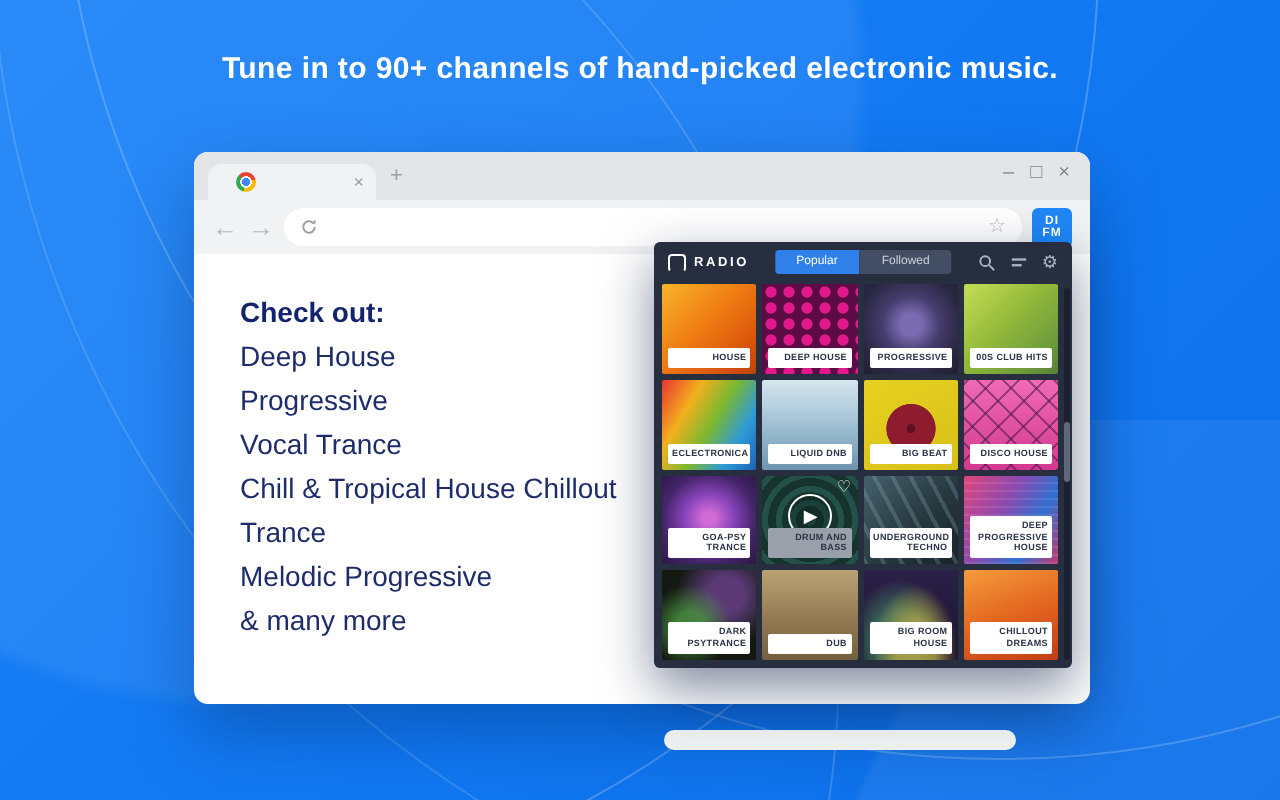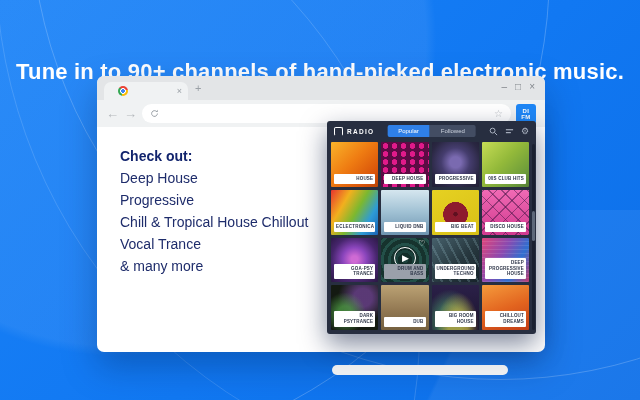--- a/index.html
+++ b/index.html
@@ -15,21 +15,21 @@
     background:radial-gradient(circle, rgba(255,255,255,0.07) 0 60%, rgba(255,255,255,0) 62%); }
   .deco-a { left:-430px; top:-520px; width:980px; height:980px; border:1px solid rgba(255,255,255,0.22); }
   .deco-b { left:-560px; top:-160px; width:980px; height:980px; border:1px solid rgba(255,255,255,0.16); }
   .deco-c { right:-330px; top:-560px; width:940px; height:940px; border:1px solid rgba(255,255,255,0.20); }
   .deco-d { right:-395px; top:-560px; width:1040px; height:1040px; border:1px solid rgba(255,255,255,0.14); }
   .deco-corner { position:absolute; right:0; bottom:0; width:300px; height:190px;
     background:linear-gradient(115deg, rgba(255,255,255,0) 45%, rgba(255,255,255,0.06) 46%); pointer-events:none; }
 
   
   .headline { position:absolute; top:26px; left:0; width:100%; text-align:center;
-    color:#ffffff; font-size:22px; font-weight:bold; letter-spacing:0.2px;margin-top:33px; }
+    color:#ffffff; font-size:15px; font-weight:bold; letter-spacing:0.2px; }
 
   
   .window { position:absolute; left:97px; top:76px; width:448px; height:276px;
     background:#ffffff; border-radius:7px; box-shadow:0 14px 34px rgba(4,38,92,0.35); }
   .titlebar { position:relative; height:24px; background:#e3e5e7; border-radius:7px 7px 0 0; }
   .tab { position:absolute; left:7px; top:6px; width:84px; height:18px;
     background:#f0f2f3; border-radius:7px 7px 0 0; }
   .favicon { position:absolute; left:14px; top:4px; width:10px; height:10px; border-radius:50%;
     background:
       radial-gradient(circle at 50% 50%, #4285f4 0 28%, #ffffff 30% 40%, rgba(0,0,0,0) 42%),
@@ -172,22 +172,24 @@
       <span>FM</span>
     </div>
   </div>
 
   <div class="content">
     <div class="checkout">
       <div class="checkout-heading">Check out:</div>
       <div>
           <div class="channel-item">Deep House</div>
           <div class="channel-item">Progressive</div>
+          <div class="channel-item">Vocal Trance</div>
           <div class="channel-item">Chill &amp; Tropical House Chillout</div>
-          <div class="channel-item">Vocal Trance</div>
+          <div class="channel-item">Trance</div>
+          <div class="channel-item">Melodic Progressive</div>
         </div>
       <div class="checkout-footer">&amp; many more</div>
     </div>
     <div class="inner-edge"></div>
   </div>
 </div>
 
 <div class="popup">
   <div class="popup-header">
     <span class="di-glyph"></span>

